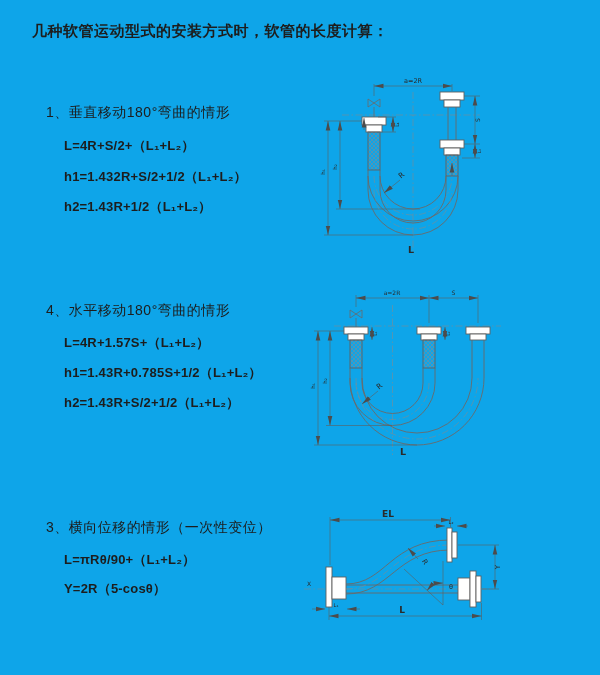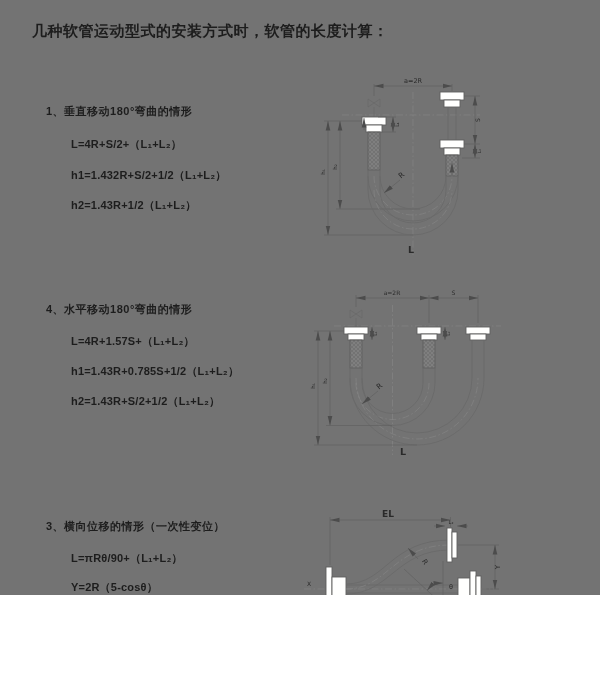--- a/index.html
+++ b/index.html
@@ -1,22 +1,22 @@
 <!DOCTYPE html>
 <html><head>
 <meta charset="utf-8">
 <style>
   html,body{margin:0;padding:0;}
   .canvas{
-    position:relative;width:600px;height:595px;background:#737373;
+    position:relative;width:600px;height:675px;background:#0ea5e9;
     font-family:"Liberation Sans","DejaVu Sans",sans-serif;color:#1d1d1d;overflow:hidden;
   }
   .page-title{position:absolute;left:32px;top:22px;font-size:15px;font-weight:bold;letter-spacing:0.5px;}
-  .sec-heading{position:absolute;left:46px;font-size:11px;font-weight:bold;letter-spacing:0.5px;}
-  .formula{position:absolute;left:71px;font-size:11px;font-weight:bold;letter-spacing:0.2px;}
+  .sec-heading{position:absolute;left:46px;font-size:14px;font-weight:normal;letter-spacing:0.5px;}
+  .formula{position:absolute;left:64px;font-size:13px;font-weight:bold;letter-spacing:0.2px;}
   .diagram{position:absolute;}
   svg text{font-family:"DejaVu Sans","Liberation Sans",sans-serif;fill:#2a2a2a;}
   .ln{stroke:#6a6a6a;stroke-width:0.9;fill:none;}
   .ln2{stroke:#6a6a6a;stroke-width:0.8;fill:none;}
   .dim{stroke:#5e5e5e;stroke-width:0.6;fill:none;}
   .cl{stroke:#8a8a8a;stroke-width:0.55;fill:none;stroke-dasharray:7 2.5 1.5 2.5;}
   .flange{fill:#fffffe;stroke:#5f5f5f;stroke-width:0.9;}
   .hatch{fill:url(#xh);stroke:#5f5f5f;stroke-width:0.9;}
 </style>
 </head>

